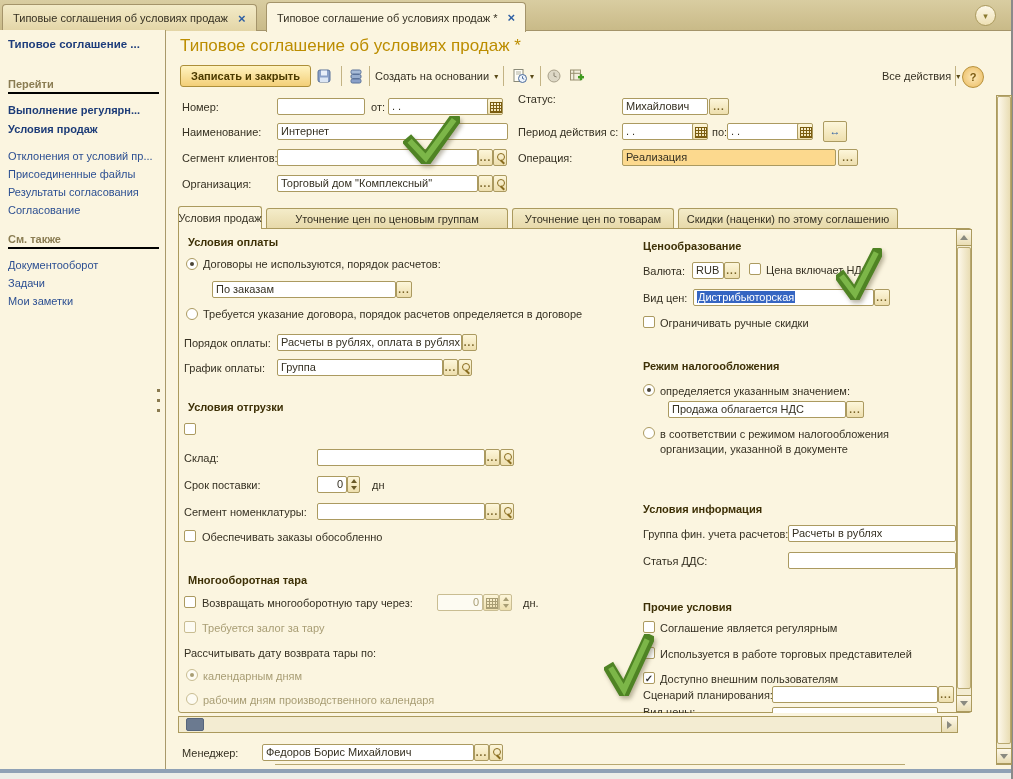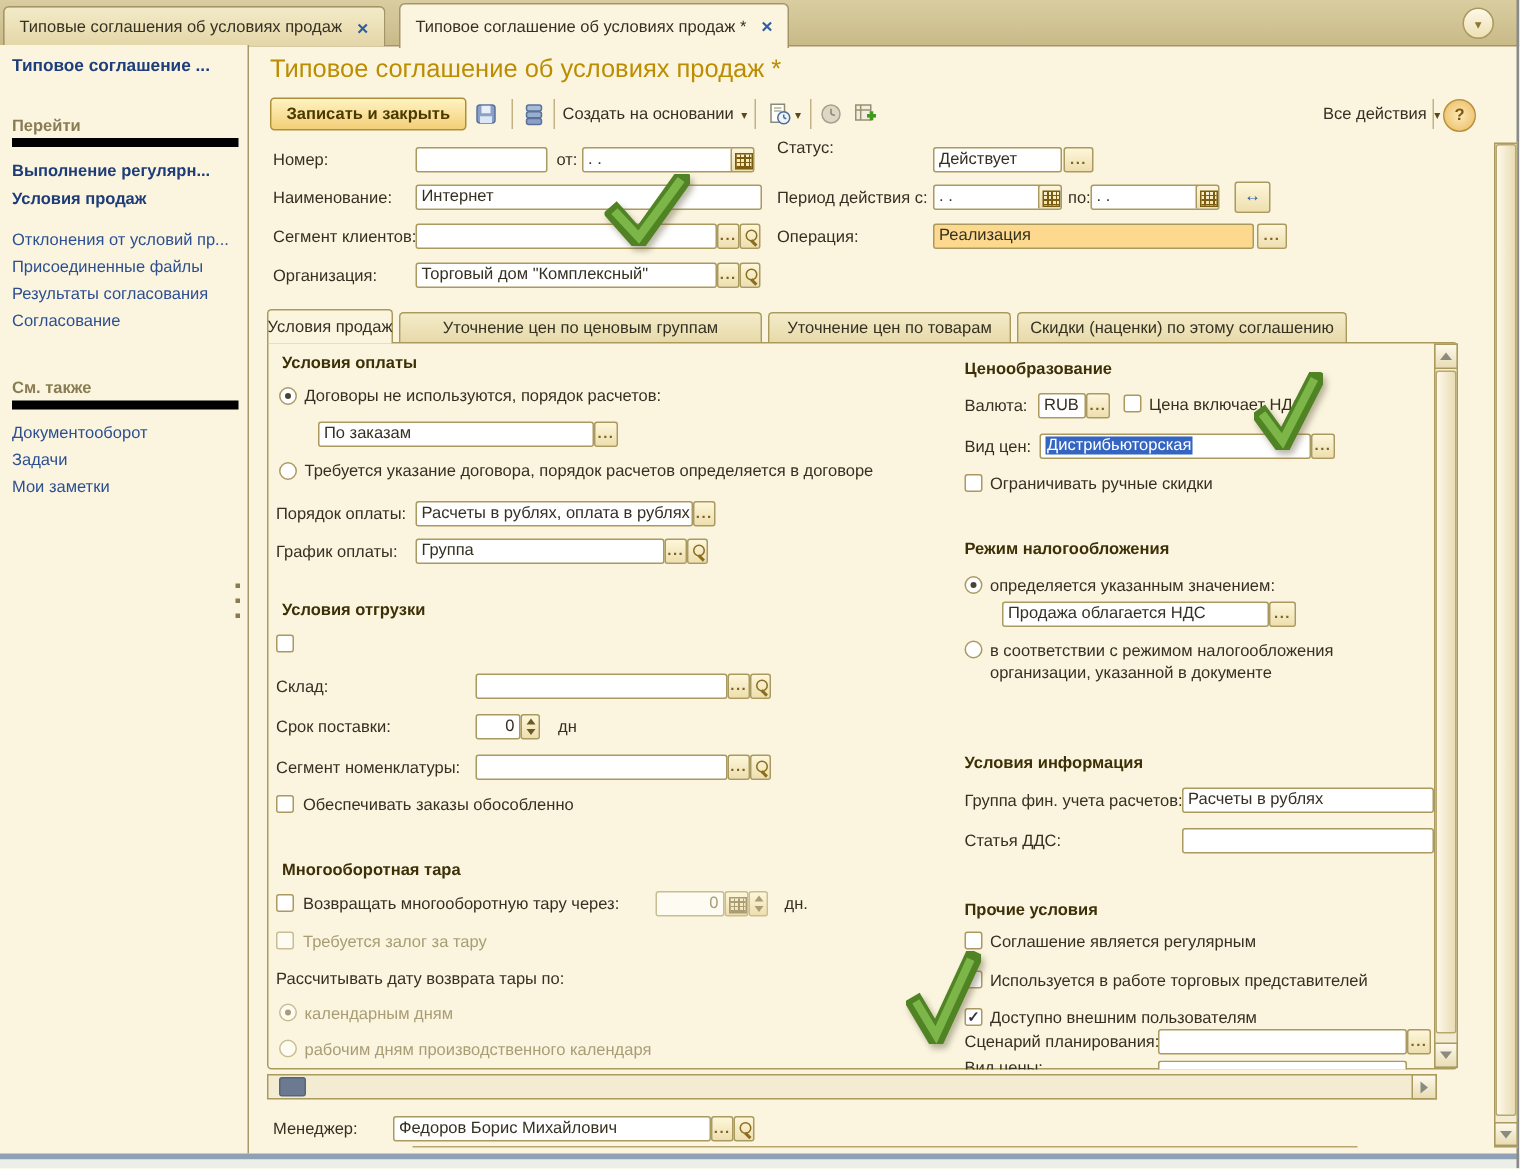--- a/index.html
+++ b/index.html
@@ -7,21 +7,21 @@
   
   .tabbar{position:absolute;left:0;top:0;width:1013px;height:30px;background:linear-gradient(#d9cda1,#c9ba88);border-bottom:1px solid #a4946a}
   .wtab{position:absolute;display:flex;align-items:center;gap:10px;padding:0 10px;border:1px solid #a4946a;border-bottom:none;border-radius:4px 4px 0 0;white-space:nowrap}
   .wtab.inactive{top:4px;height:26px;background:linear-gradient(#f3ebc8,#e3d5a6)}
   .wtab.active{top:2px;height:29px;background:#fbf5e0;z-index:3}
   .xclose{color:#2e5fa3;font-weight:bold;font-size:13px;line-height:13px}
   .circbtn{position:absolute;left:975px;top:5px;width:19px;height:19px;border:1px solid #ab9a5e;border-radius:50%;background:linear-gradient(#fdf8e8,#eee0b4);display:flex;align-items:center;justify-content:center;color:#8a7a30;font-size:9px}
   
   .sidebar{position:absolute;left:0;top:30px;width:166px;height:739px;background:#fbf5e0;border-right:1px solid #a9996a;box-sizing:border-box;padding:8px 0 0 8px}
   .sb-title{font-weight:bold;color:#1e3d7b;font-size:11.5px;margin-bottom:28px;white-space:nowrap}
-  .sb-h{font-weight:bold;color:#8a7c52;border-bottom:6px solid #000000;padding-bottom:2px;margin:16px 6px 7px 0}
+  .sb-h{font-weight:bold;color:#8a7c52;border-bottom:2px solid #000000;padding-bottom:2px;margin:0 6px 7px 0}
   .sb-b{font-weight:bold;color:#1d3c78;line-height:19px;white-space:nowrap;cursor:pointer}
   .sb-l{color:#2c4f92;line-height:18px;white-space:nowrap;cursor:pointer}
   .gap8{height:8px}.gap12{height:14px}
   .splitdots span{position:absolute;width:3px;height:3px;background:#8a7a50}
   
   .lbl{position:absolute;white-space:nowrap}
   .sect{position:absolute;font-weight:bold;color:#3d3006;white-space:nowrap}
   .inp{position:absolute;height:17px;box-sizing:border-box;background:#fff;border:1px solid #ab9a60;border-radius:2px;padding:1px 3px;line-height:13px;white-space:nowrap;overflow:hidden}
   .inp.orange{background:#fcd98e}
   .inp.num{text-align:right}
@@ -174,21 +174,21 @@
 
   <div class="lbl" style="left:182px;top:101px">Номер:</div>
   <div class="inp" style="left:277px;top:98px;width:88px"></div>
   <div class="lbl" style="left:371px;top:101px">от:</div>
   <div class="inp" style="left:388px;top:98px;width:115px;padding-right:18px"><span>. .</span>
     <span class="sqbtn" style="right:-1px;top:-1px;width:16px">
         <span class="grid-ic"></span>
       </span>
   </div>
   <div class="lbl" style="left:518px;top:93px">Статус:</div>
-  <div class="inp" style="left:622px;top:98px;width:86px">Действует</div>
+  <div class="inp" style="left:622px;top:98px;width:86px">Михайлович</div>
   <div class="btn3" style="left:709px;top:98px;width:20px">...</div>
 
   <div class="lbl" style="left:182px;top:126px">Наименование:</div>
   <div class="inp" style="left:277px;top:123px;width:231px">Интернет</div>
   <div class="lbl" style="left:518px;top:126px">Период действия с:</div>
   <div class="inp" style="left:622px;top:123px;width:86px;padding-right:18px"><span>. .</span>
     <span class="sqbtn" style="right:-1px;top:-1px;width:16px">
         <span class="grid-ic"></span>
       </span>
   </div>

